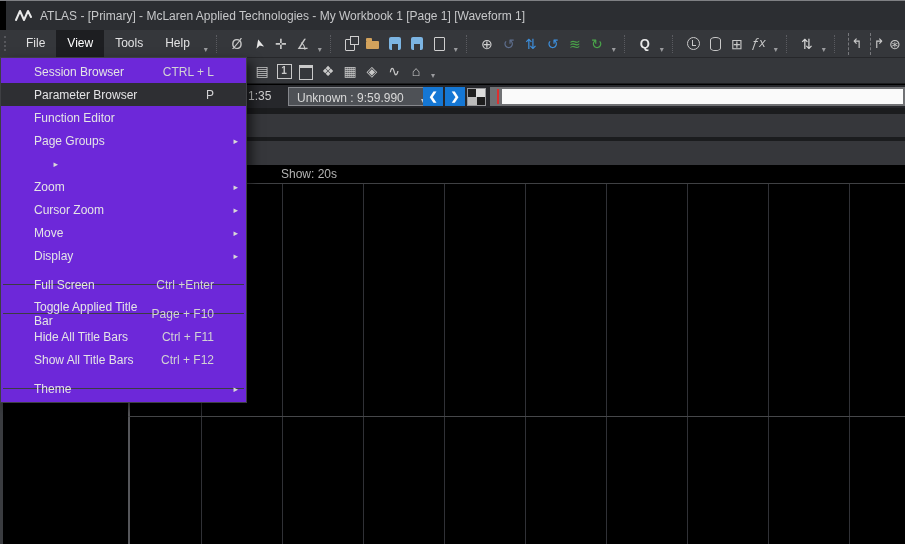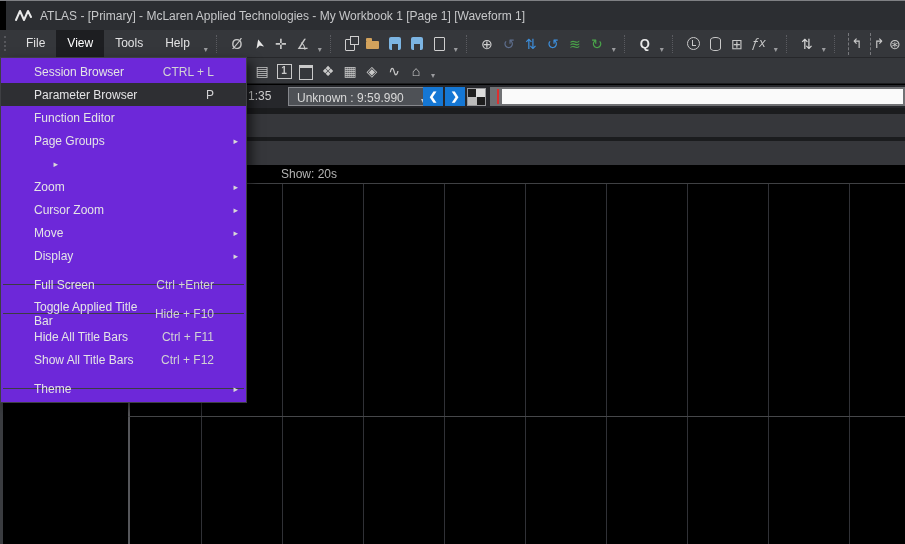--- a/index.html
+++ b/index.html
@@ -192,21 +192,21 @@
         </div><div class="mi">
           <span class="mi-label">Full Screen</span>
           <span class="mi-short">Ctrl +Enter</span>
           <span class="mi-arrow"></span>
         </div><div class="mi sep">
           <span class="mi-label"></span>
           <span class="mi-short"></span>
           <span class="mi-arrow"></span>
         </div><div class="mi">
           <span class="mi-label">Toggle Applied Title Bar</span>
-          <span class="mi-short">Hide + F10</span>
+          <span class="mi-short">Page + F10</span>
           <span class="mi-arrow"></span>
         </div><div class="mi">
           <span class="mi-label">Hide All Title Bars</span>
           <span class="mi-short">Ctrl + F11</span>
           <span class="mi-arrow"></span>
         </div><div class="mi">
           <span class="mi-label">Show All Title Bars</span>
           <span class="mi-short">Ctrl + F12</span>
           <span class="mi-arrow"></span>
         </div><div class="mi sep">

